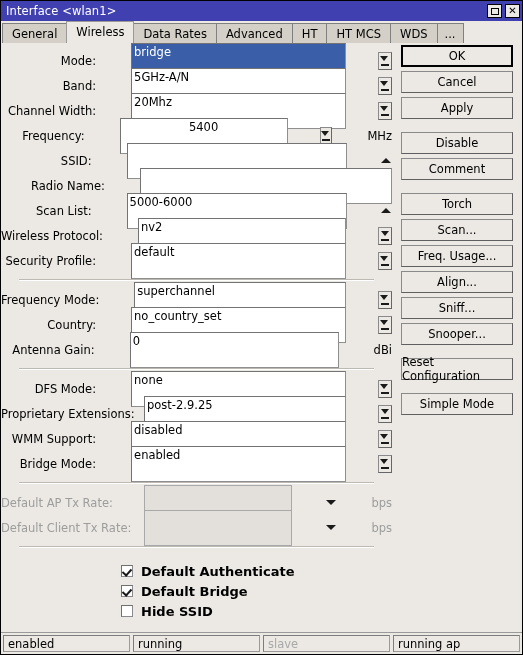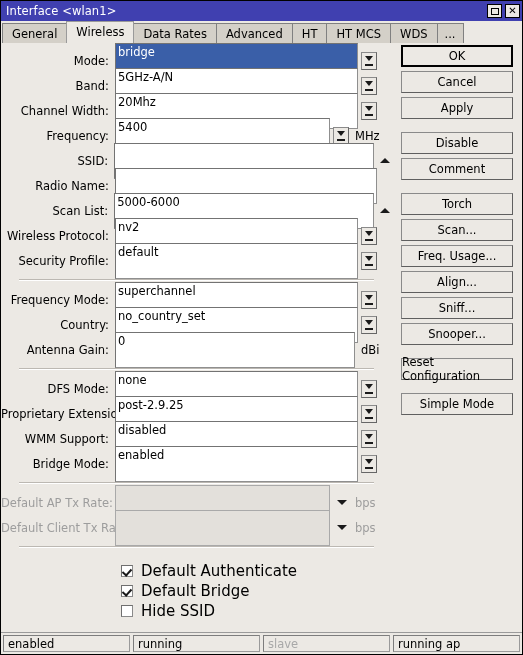--- a/index.html
+++ b/index.html
@@ -56,40 +56,40 @@
   }
   .tab.active{
     background:#ece9e4;height:22px;line-height:21px;
     border-color:#9a9a9a;
     position:relative;z-index:3;
   }
   .tab.dots{padding:0 7px;}
   .tabstrip-fill{flex:1;border-bottom:1px solid #9a9a9a;height:21px;box-sizing:border-box;}
   
   .form{position:relative;padding-top:5px;}
-  .row{height:25px;display:flex;align-items:center;position:relative;}
+  .row{height:25px;display:flex;align-items:center;position:relative;gap:29px;}
   .lbl{
     width:114px;text-align:right;padding-right:6px;
     font-size:11.5px;white-space:nowrap;box-sizing:border-box;
   }
   .lbl.dim{color:#9d9d9d;}
   .fld{
     height:36px;box-sizing:border-box;
     background:#fff;
     border:1px solid #8f8f8f;
     border-top-color:#737373;border-left-color:#737373;
     font-size:11.5px;line-height:16px;
     padding:0 2px;
     overflow:hidden;white-space:nowrap;
   }
   .fld.sel{background:#3a5fa8;color:#fff;}
   .fld.disabled{background:#e3e0db;border-color:#a9a9a9;}
   .w-main{width:243px;}
   .w-wide{width:262px;}
-  .w-freq{width:215px;}
+  .w-freq{width:215px;text-align:center;}
   .w-gain{width:240px;}
   .w-tx{width:215px;}
   .dd{
     width:16px;height:18px;margin-left:3px;box-sizing:border-box;
     background:#ece9e4;
     border:1px solid #8a8a8a;
     border-right-color:#666;border-bottom-color:#666;
     display:flex;align-items:center;justify-content:center;
   }
   .dd .glyph{
@@ -130,21 +130,21 @@
     width:12px;height:12px;box-sizing:border-box;
     background:#fff;border:1px solid #8a8a8a;
     border-top-color:#6f6f6f;border-left-color:#6f6f6f;
     margin-right:8px;position:relative;
   }
   .cbox.on:after{
     content:"";position:absolute;left:2px;top:1px;
     width:4px;height:7px;border:solid #1a1a1a;border-width:0 2px 2px 0;
     transform:rotate(42deg);
   }
-  .clabel{font-size:15px;}
+  .clabel{font-size:13px;font-weight:bold;}
   
   .btn{
     width:112px;height:22px;margin:0 auto 4px auto;
     background:#ece9e4;
     border:1px solid #8a8a8a;
     border-right-color:#5f5f5f;border-bottom-color:#5f5f5f;
     box-sizing:border-box;
     display:flex;align-items:center;justify-content:center;
     font-size:11.5px;color:#000;
   }

